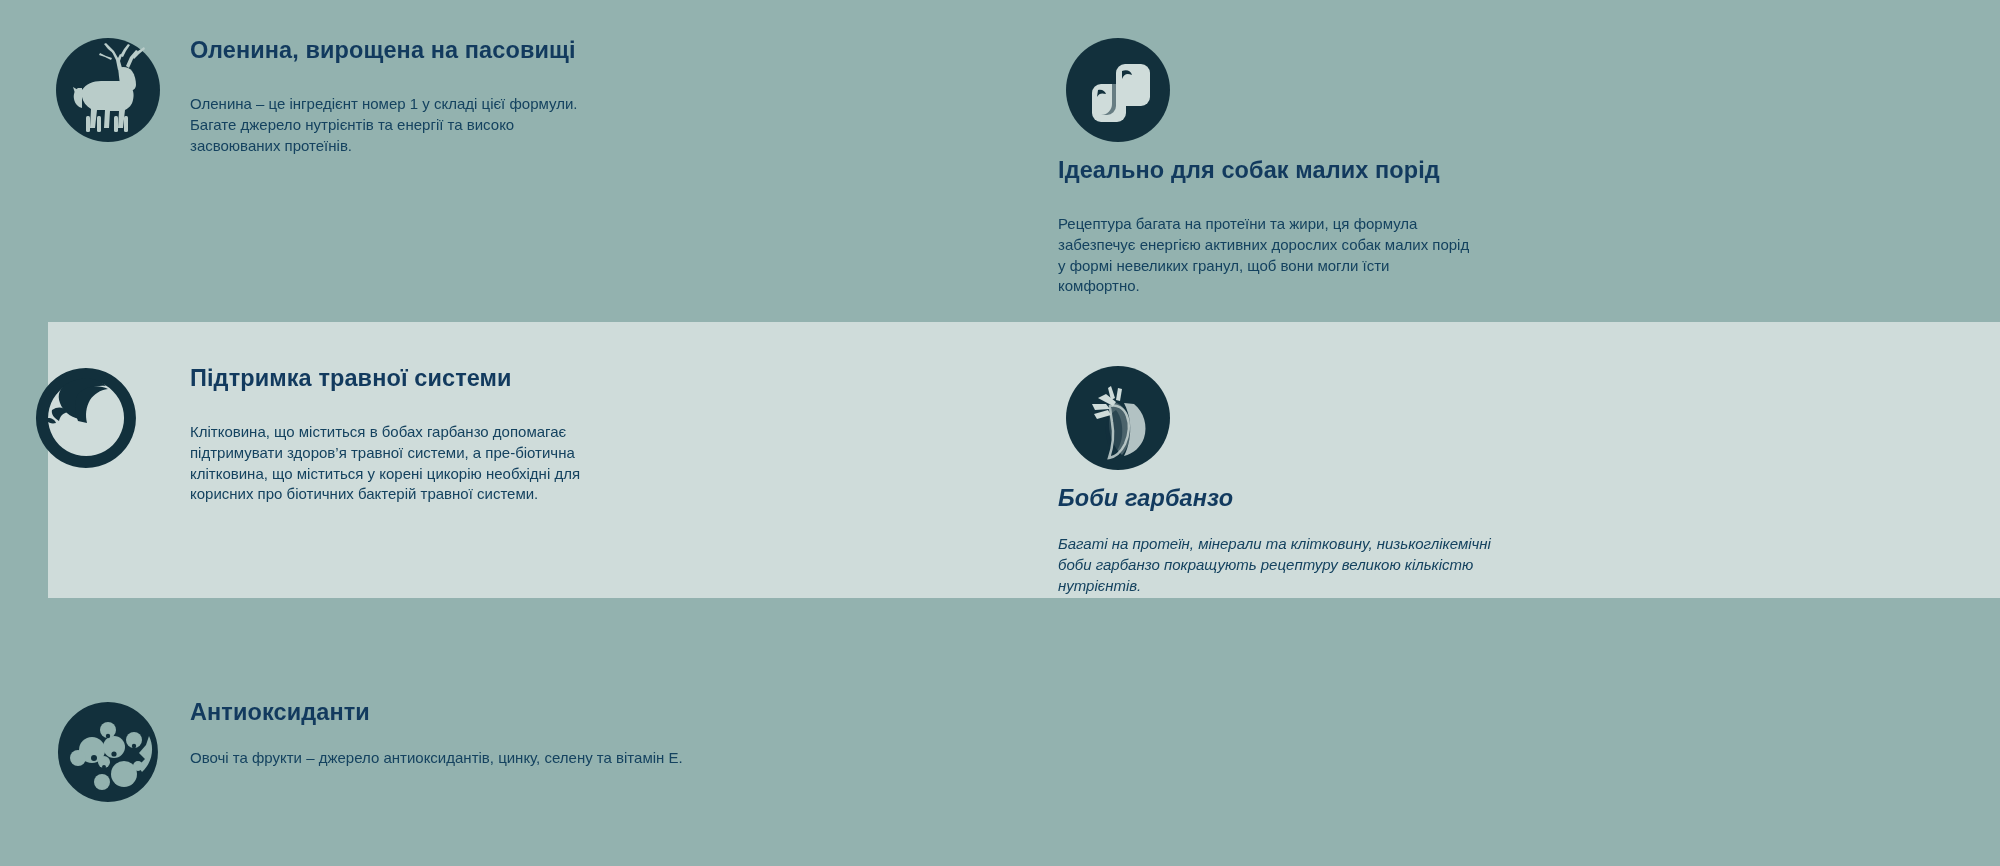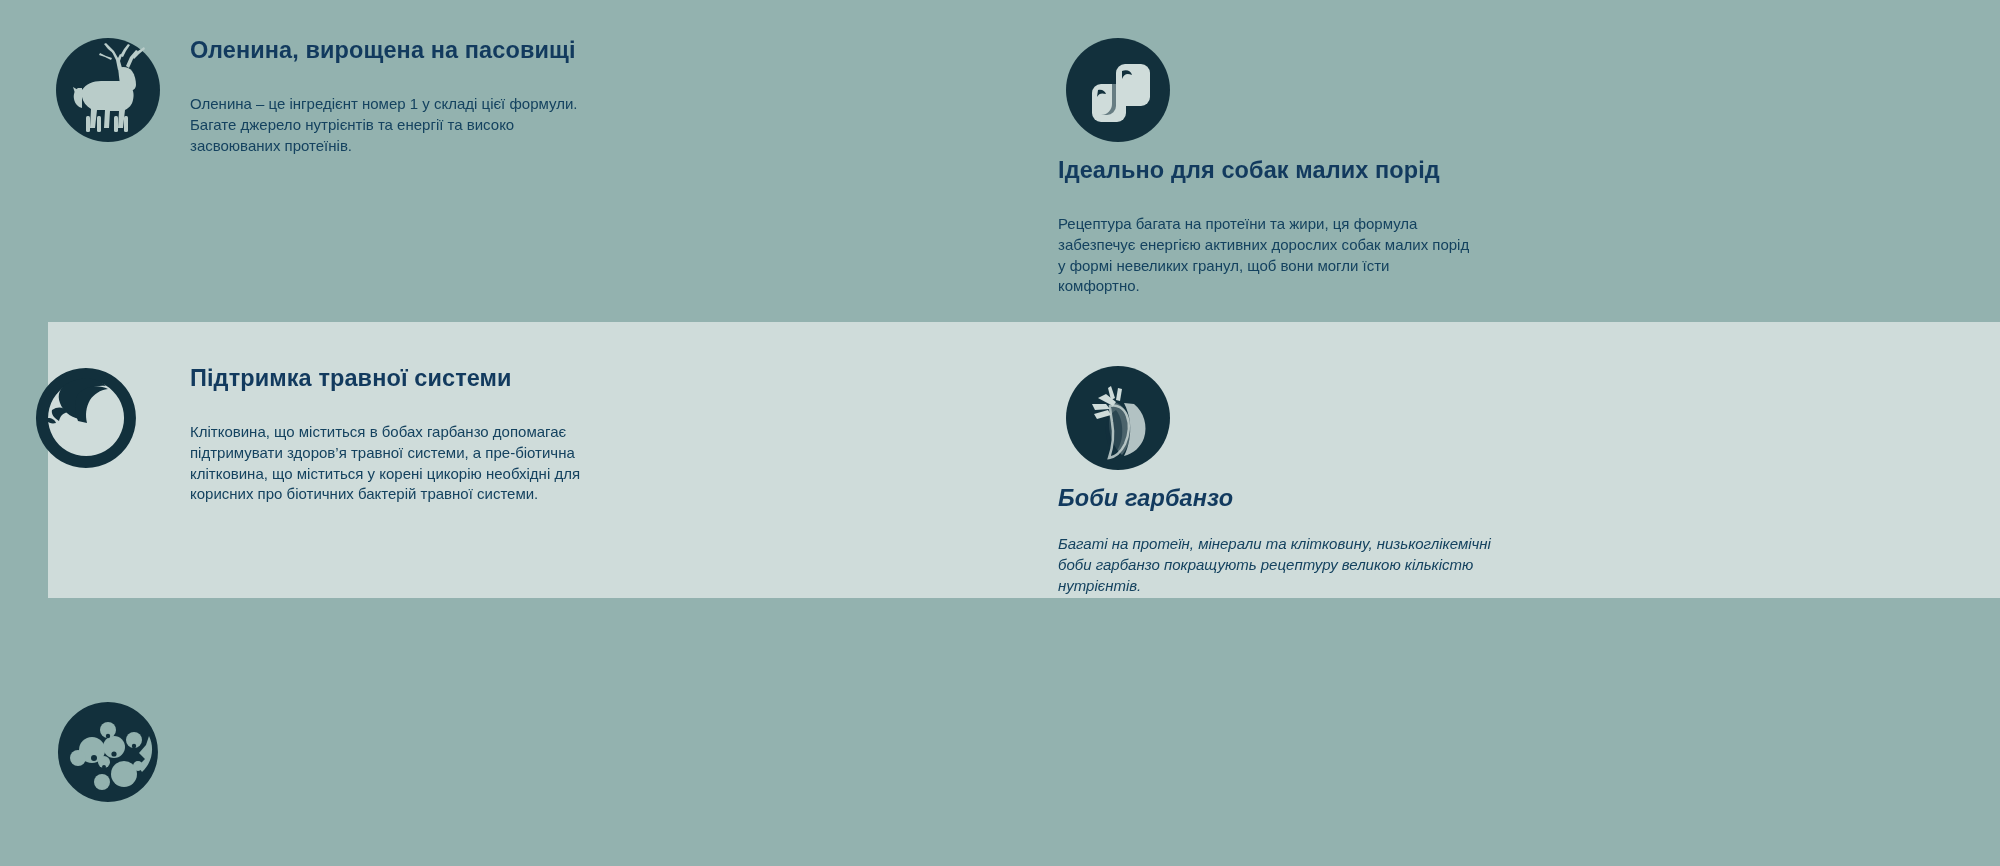--- a/index.html
+++ b/index.html
@@ -245,18 +245,22 @@
             </g>
             <g fill="#12303c">
               <circle cx="46" cy="66" r="3"></circle>
               <circle cx="66" cy="62" r="2.6"></circle>
               <circle cx="60" cy="44" r="2.2"></circle>
               <circle cx="86" cy="54" r="2.2"></circle>
               <circle cx="56" cy="75" r="2"></circle>
             </g>
           </svg>
         </div>
+        <div class="ftext">
+          <h3 class="ftitle title-tight">Антиоксиданти</h3>
+          <p class="fbody fbody--full">Овочі та фрукти – джерело антиоксидантів, цинку, селену та вітамін E.</p>
+        </div>
       </div>
 
     </div>
   </section>
 
 </div>
 
 </body></html>

